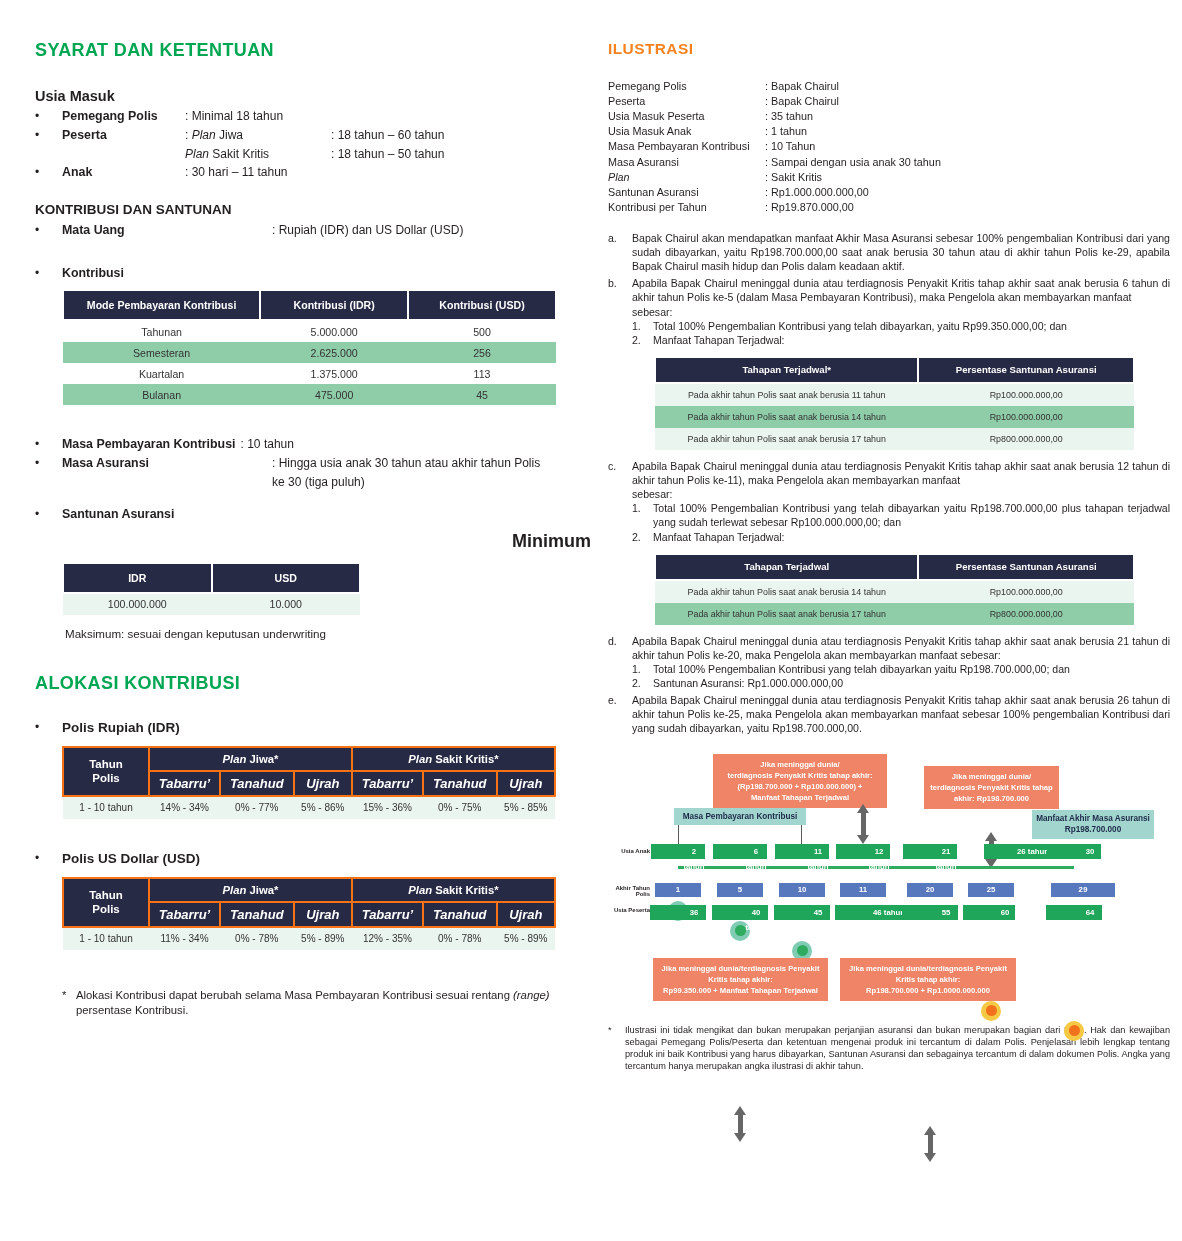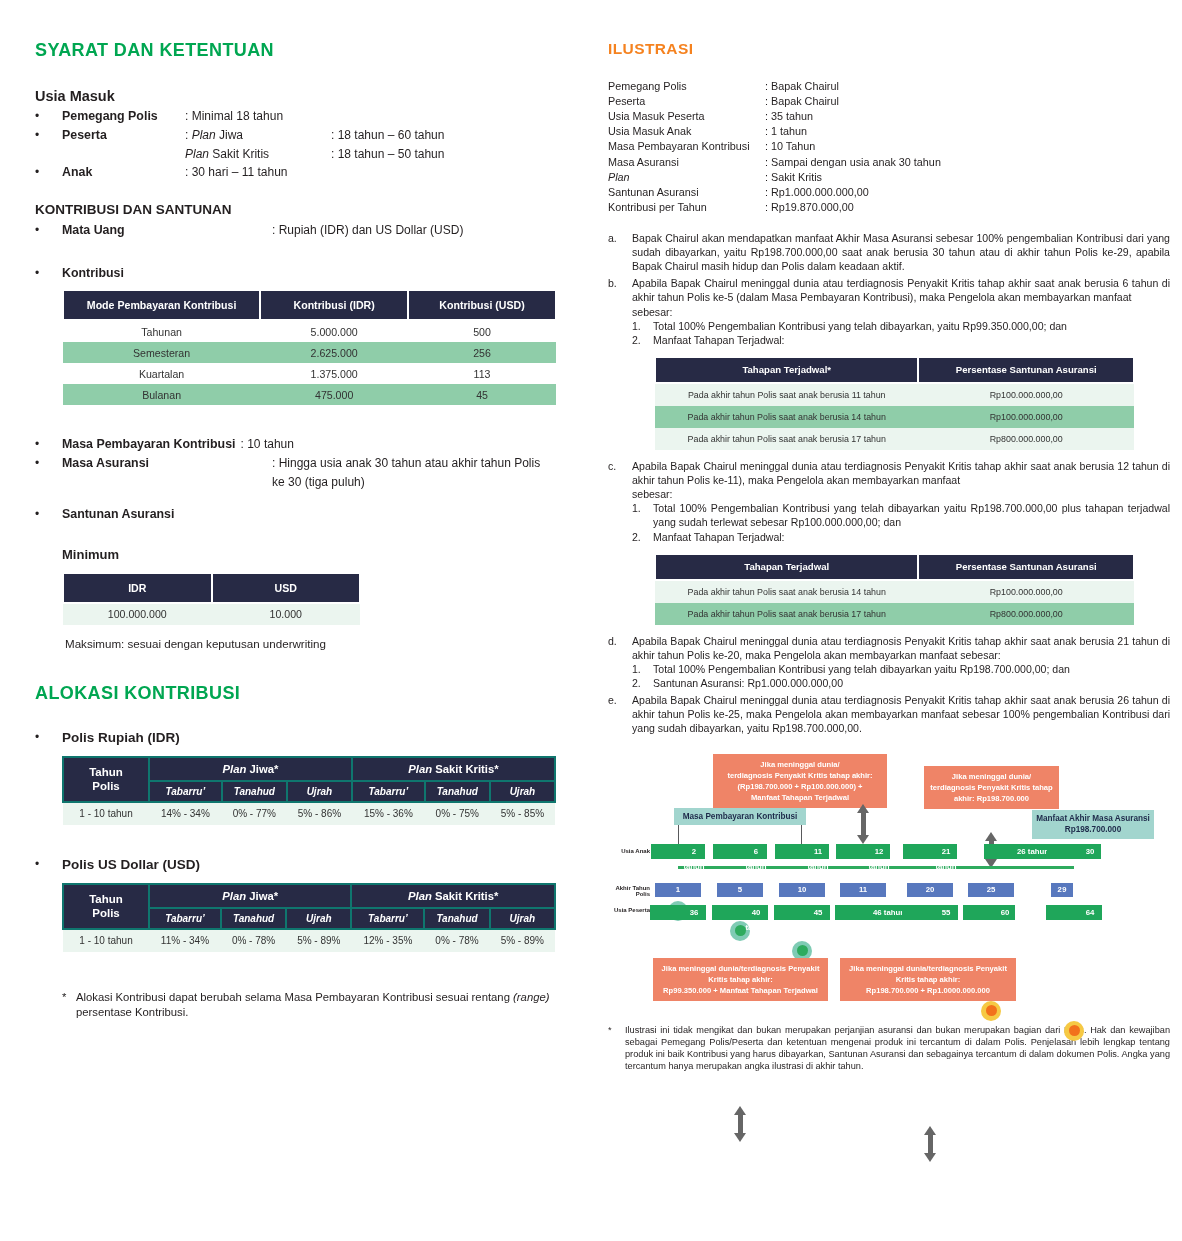--- a/index.html
+++ b/index.html
@@ -30,24 +30,24 @@
   .tbl th { background:#272A45; color:#fff; font-size:10.6px; font-weight:bold;
             padding:8px 4px; border:2px solid #fff; text-align:center; }
   .tbl td { font-size:10.6px; text-align:center; padding:4.5px 4px; color:#333; }
   tr.row-green td { background:#8FCDA9; }
   tr.row-light td { background:#EBF5EF; }
   .ktbl { width:495px; margin-left:27px; }
   .mtbl { width:299px; margin-left:27px; }
   .note { font-size:11.6px; margin-left:30px; }
 
   .atbl { width:494px; margin-left:27px; }
-  .atbl th { background:#272A45; color:#fff; border:2px solid #0f766e; text-align:center; }
+  .atbl th { background:#272A45; color:#fff; border:2px solid #f97316; text-align:center; }
   .atbl .tp   { font-size:11.5px; font-weight:bold; width:86px; line-height:1.25; }
   .atbl .plan { font-size:11.3px; font-weight:bold; padding:5px 2px; }
-  .atbl .subh { font-size:10px; font-weight:bold; font-style:italic; padding:4px 2px; }
+  .atbl .subh { font-size:13px; font-weight:bold; font-style:italic; padding:4px 2px; }
   .atbl td { font-size:10px; text-align:center; padding:5.5px 2px; color:#333; }
 
   .fnote { display:flex; font-size:11.3px; line-height:1.35; }
   .fnote .star { width:14px; flex:none; }
 
   
   .kv { display:flex; font-size:10.8px; line-height:1.4; }
   .kv .k { width:157px; flex:none; }
   .kv .v { flex:1; }
 
@@ -175,21 +175,21 @@
   </div>
   <div class="brow">
     <span class="bullet">•</span>
     <span class="lbl w210">Masa Asuransi</span>
     <span class="val">: Hingga usia anak 30 tahun atau akhir tahun Polis<br>ke 30 (tiga puluh)</span>
   </div>
   <div class="brow" style="margin-top:14px;">
     <span class="bullet">•</span>
     <span class="lbl">Santunan Asuransi</span>
   </div>
-  <div class="indent27" style="font-size:13px;font-weight:bold;margin-top:22px;">Minimum</div>
+  <div class="indent27" style="font-size:18px;font-weight:bold;margin-top:6px;text-align:right;">Minimum</div>
 
   <table class="tbl mtbl" style="margin-top:10px;">
     <thead>
       <tr>
         <th style="width:50%;">IDR</th>
         <th style="width:50%;">USD</th>
       </tr>
     </thead>
     <tbody>
       <tr class="row-light">
@@ -448,21 +448,21 @@
     <div class="dg-abs polbox" style="left:299px;top:137px;width:46px;">20</div>
     <div class="dg-abs agebox" style="left:294px;top:159px;width:56px;">55 tahun</div>
 
     <div class="dg-abs agebox" style="left:376px;top:98px;width:66px;">26 tahun</div>
     <span class="dg-abs dot" style="left:373px;top:111px;" data-dot="orange"></span>
     <div class="dg-abs polbox" style="left:360px;top:137px;width:46px;">25</div>
     <div class="dg-abs agebox" style="left:355px;top:159px;width:52px;">60 tahun</div>
 
     <div class="dg-abs agebox" style="left:439px;top:98px;width:54px;">30 tahun</div>
     <span class="dg-abs dot" style="left:456px;top:111px;" data-dot="orange"></span>
-    <div class="dg-abs polbox" style="left:443px;top:137px;width:22px;font-family:Liberation Mono, monospace;">29</div>
+    <div class="dg-abs polbox" style="left:443px;top:137px;width:64px;font-family:Liberation Mono, monospace;">29</div>
     <div class="dg-abs agebox" style="left:438px;top:159px;width:56px;">64 tahun</div>
 
     <div class="dg-abs varrow" style="left:130px;top:184px;height:20px;"></div>
     <div class="dg-abs varrow" style="left:320px;top:184px;height:20px;"></div>
 
     <div class="dg-abs callout" style="left:45px;top:212px;width:175px;">Jika meninggal dunia/terdiagnosis Penyakit<br>Kritis tahap akhir:<br>Rp99.350.000 + Manfaat Tahapan Terjadwal</div>
     <div class="dg-abs callout" style="left:232px;top:212px;width:176px;">Jika meninggal dunia/terdiagnosis Penyakit<br>Kritis tahap akhir:<br>Rp198.700.000 + Rp1.0000.000.000</div>
   </div>
 
   <div class="rfnote">

